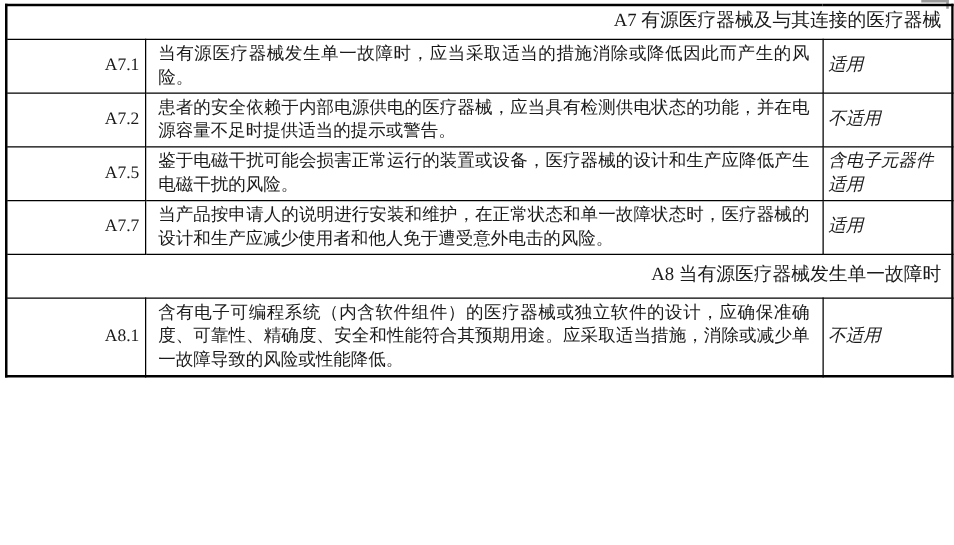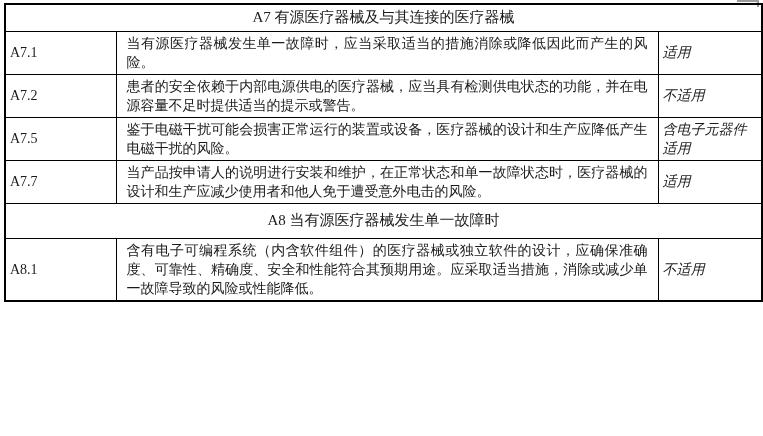--- a/index.html
+++ b/index.html
@@ -32,23 +32,23 @@
   col.c-id  { width: 111px; }
   col.c-req { width: 542px; }
   col.c-app { width: 104px; }
   tr.sec-row   { height: 27px; }
   tr.sec-row2  { height: 35px; }
   tr.item-row  { height: 43px; }
   tr.item-row-tall { height: 57px; }
   td.sec {
     font-size: 15px;
     padding: 2px 8px;
-    text-align: center;
+    text-align: right;
   }
-  td.id  { text-align: left; margin-left: 36px; }
+  td.id  { text-align: right; margin-left: 36px; }
   td.req {
     text-align: justify;
     text-justify: inter-character;
     padding: 2px 10px;
   }
   td.app {
     text-align: left;
     white-space: pre-line;
     font-style: italic;
   }

